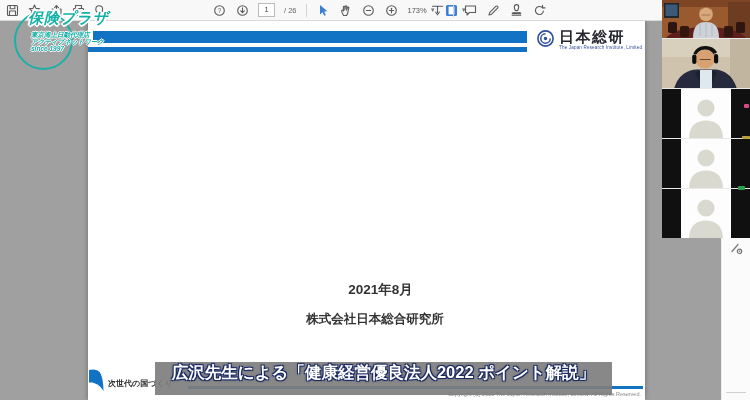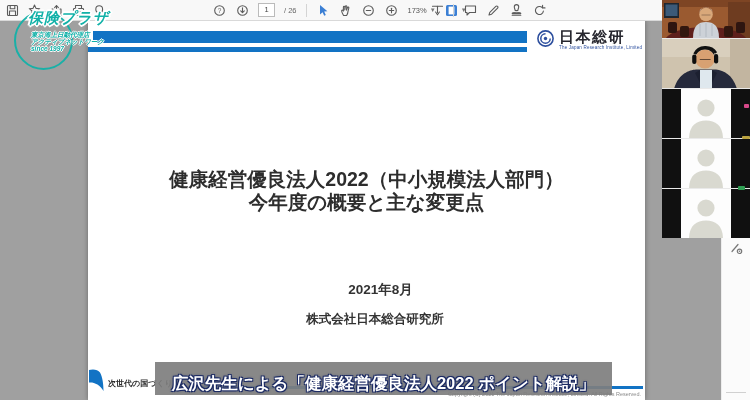--- a/index.html
+++ b/index.html
@@ -40,21 +40,21 @@
               font-size:13.5px;font-weight:bold;color:#333;}
   .slide-company{position:absolute;left:0;width:574px;top:291px;text-align:center;
                  font-size:12.5px;font-weight:bold;color:#333;}
   .footer-line{position:absolute;left:100px;top:366px;width:455px;height:3px;background:#1273c4;}
   .sail{position:absolute;left:1px;top:349px;}
   .tagline{position:absolute;left:20px;top:358px;font-size:8px;font-weight:bold;color:#2b2b2b;}
   .copyright{position:absolute;right:4px;top:371px;font-size:5.5px;color:#8a8a8a;}
 
   
   .caption{position:absolute;left:155px;top:362px;width:457px;height:33px;z-index:50;
-           background:rgba(126,126,126,0.92);display:flex;align-items:flex-end;justify-content:center;}
+           background:rgba(126,126,126,0.92);display:flex;align-items:flex-start;justify-content:center;}
   .caption-text{font-size:16.5px;font-weight:bold;color:#fff;white-space:nowrap;
     text-shadow:-1px -1px 0 #1b2a63,1px -1px 0 #1b2a63,-1px 1px 0 #1b2a63,1px 1px 0 #1b2a63,
                  0 0 3px #1b2a63;}
 
   
   .watermark{position:absolute;left:0;top:0;width:180px;height:110px;z-index:60;pointer-events:none;}
   .wm-circle{position:absolute;left:14px;top:11px;width:55px;height:55px;border:2.5px solid rgba(18,177,168,0.95);
              border-radius:50%;}
   .wm-brand{position:absolute;left:28px;top:9px;font-size:15px;font-weight:bold;font-style:italic;
             color:#12b1a8;letter-spacing:1px;white-space:nowrap;
@@ -245,24 +245,20 @@
             <circle cx="9.5" cy="9.5" r="7.6" fill="none" stroke="#2d4f9e" stroke-width="1.6"></circle>
             <path d="M9.5,4.8 a4.7,4.7 0 1 0 4.7,4.7" fill="none" stroke="#2d4f9e" stroke-width="1.5"></path>
             <circle cx="9.5" cy="9.5" r="1.7" fill="#2d4f9e"></circle>
           </svg>
         <div class="jri-text">
           <span class="jri-name">日本総研</span>
           <span class="jri-sub">The Japan Research Institute, Limited</span>
         </div>
       </div>
 
-      <div class="slide-title">
-        <div>健康経営優良法人2022（中小規模法人部門）</div>
-        <div>今年度の概要と主な変更点</div>
-      </div>
 
       <div class="slide-date">2021年8月</div>
       <div class="slide-company">株式会社日本総合研究所</div>
 
       <div class="footer-line"></div>
       <svg class="sail" width="16" height="23" viewBox="0 0 16 23">
           <path d="M0,1 C3,0 9,0 11,3.5 C13.5,8 14.5,15 14.5,22 C11,15.5 5,13 0,13.5 Z" fill="#1273c4"></path>
         </svg>
       <div class="tagline">次世代の国づくり</div>
       <div class="copyright">Copyright (C) 2021 The Japan Research Institute, Limited. All Rights Reserved.</div>

